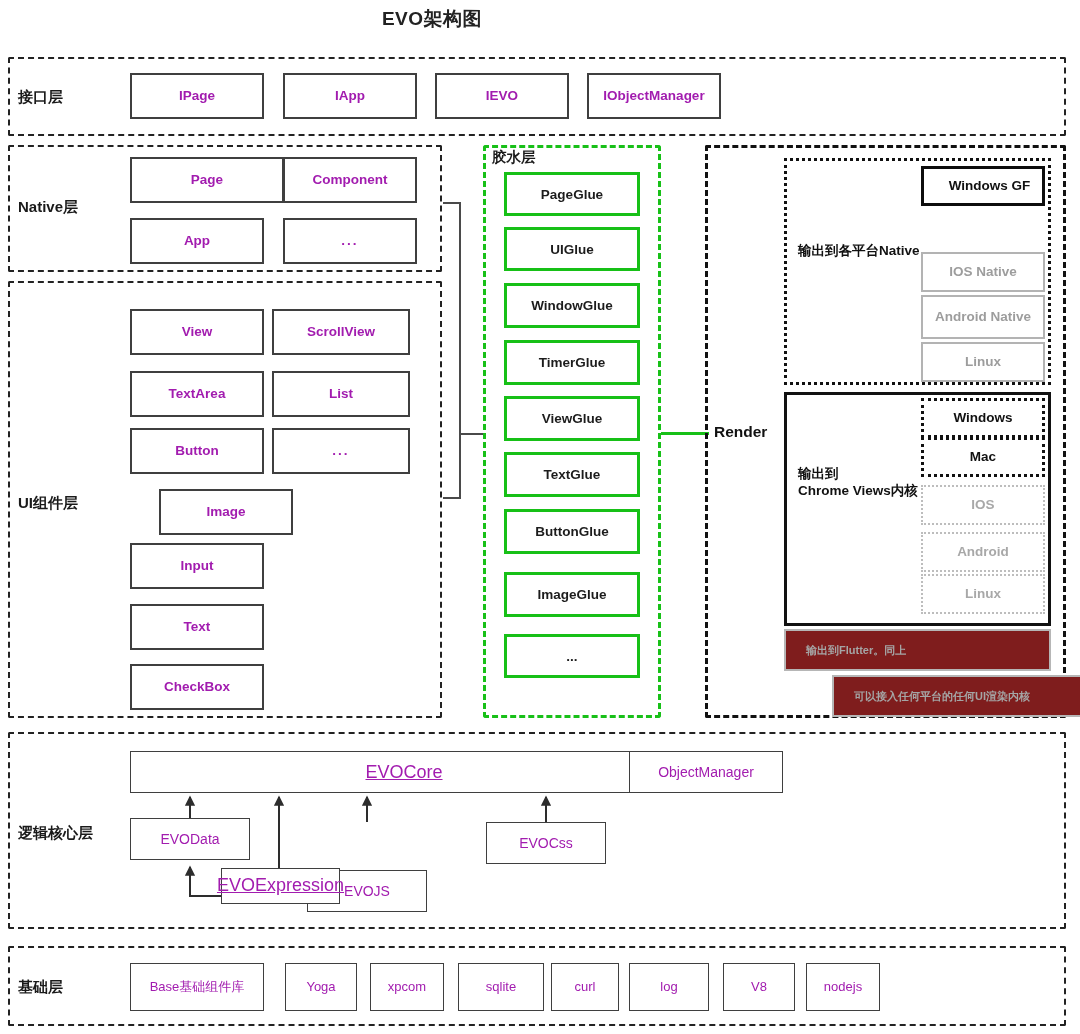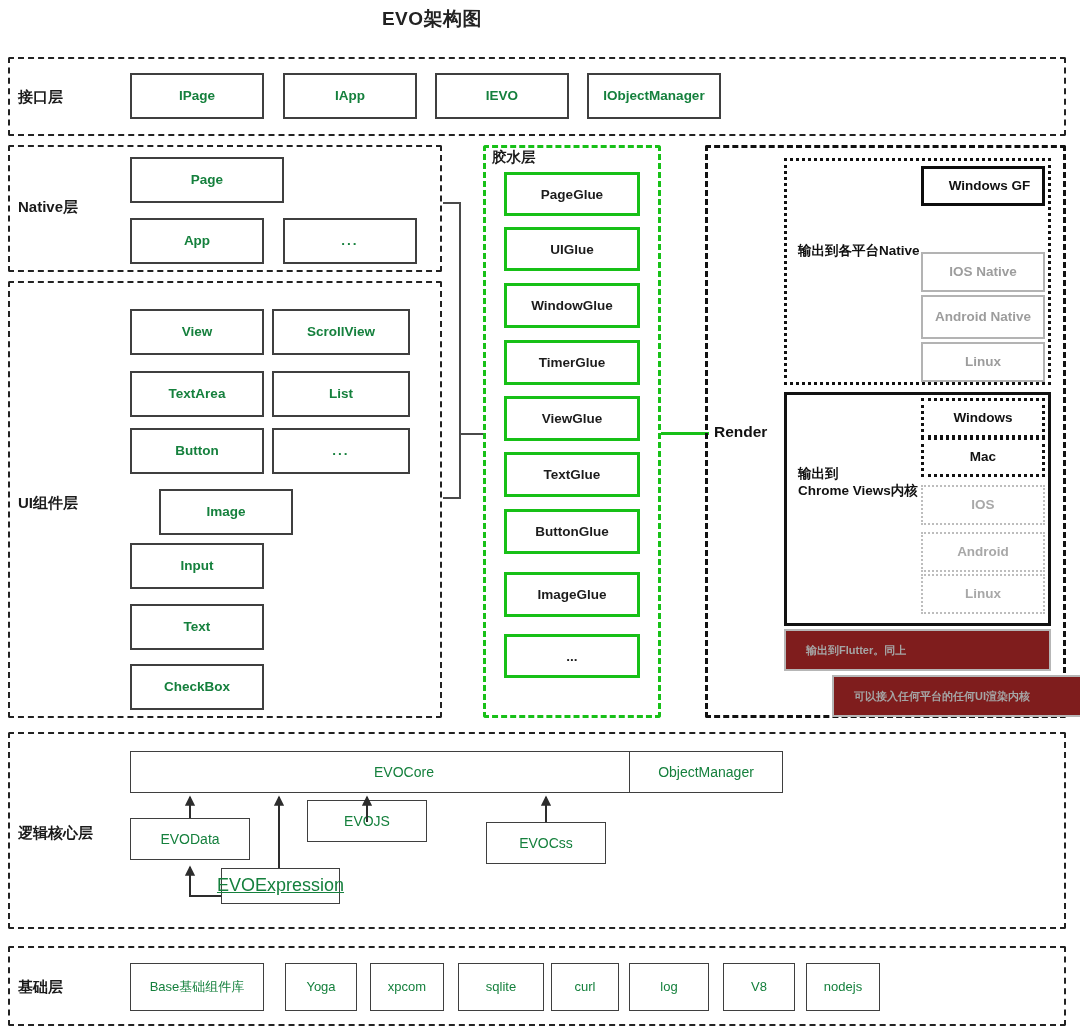--- a/index.html
+++ b/index.html
@@ -53,21 +53,21 @@
     position: absolute;
     box-sizing: border-box;
     border: 2px solid #3f3f3f;
     background: #ffffff;
     display: flex;
     align-items: center;
     justify-content: center;
     text-align: center;
     font-size: 13.5px;
     font-weight: 700;
-    color: #15803d;
+    color: #a21caf;
     line-height: 1.15;
     padding: 2px 4px;
   }
   .node.thin { border-width: 1.6px; font-weight: 400; }
   .node.ell { letter-spacing: 2px; font-weight: 700; }
 
   
   .glue-layer {
     position: absolute;
     box-sizing: border-box;
@@ -169,20 +169,21 @@
   <div class="layer" style="left:8px; top:57px; width:1058px; height:79px;"></div>
   <div class="layer-label" style="left:18px; top:88px;">接口层</div>
   <div class="node" style="left:130px; top:73px; width:134px; height:46px;">IPage</div>
   <div class="node" style="left:283px; top:73px; width:134px; height:46px;">IApp</div>
   <div class="node" style="left:435px; top:73px; width:134px; height:46px;">IEVO</div>
   <div class="node" style="left:587px; top:73px; width:134px; height:46px;">IObjectManager</div>
 
   <div class="layer" style="left:8px; top:145px; width:434px; height:127px;"></div>
   <div class="layer-label" style="left:18px; top:198px;">Native层</div>
   <div class="node" style="left:130px; top:157px; width:154px; height:46px;">Page</div>
+  <div class="node" style="left:283px; top:157px; width:134px; height:46px;">Component</div>
   <div class="node" style="left:130px; top:218px; width:134px; height:46px;">App</div>
   <div class="node ell" style="left:283px; top:218px; width:134px; height:46px;">...</div>
 
   <div class="layer" style="left:8px; top:281px; width:434px; height:437px;"></div>
   <div class="layer-label" style="left:18px; top:494px;">UI组件层</div>
 
   <div class="node" style="left:130px; top:309px; width:134px; height:46px;">View</div>
   <div class="node" style="left:272px; top:309px; width:138px; height:46px;">ScrollView</div>
   <div class="node" style="left:130px; top:371px; width:134px; height:46px;">TextArea</div>
   <div class="node" style="left:272px; top:371px; width:138px; height:46px;">List</div>
@@ -233,25 +234,25 @@
   <div class="plat dot-muted" style="left:921px; top:485px; width:124px; height:40px;">IOS</div>
   <div class="plat dot-muted" style="left:921px; top:532px; width:124px; height:40px;">Android</div>
   <div class="plat dot-muted" style="left:921px; top:574px; width:124px; height:40px;">Linux</div>
 
   <div class="greybox" style="left:784px; top:629px; width:267px; height:42px;">输出到Flutter。同上</div>
   <div class="greybox" style="left:784px; top:675px; width:267px; height:42px;margin-left:48px;">可以接入任何平台的任何UI渲染内核</div>
 
   <div class="layer" style="left:8px; top:732px; width:1058px; height:197px;"></div>
   <div class="layer-label" style="left:18px; top:824px;">逻辑核心层</div>
 
-  <div class="node thin" style="left:130px; top:751px; width:548px; height:42px; font-size:14px;">EVOCore</div>
+  <div class="node thin" style="left:130px; top:751px; width:548px; height:42px; font-size:18px;text-decoration:underline;">EVOCore</div>
   <div class="node thin" style="left:629px; top:751px; width:154px; height:42px; font-size:14px;">ObjectManager</div>
 
   <div class="node thin" style="left:130px; top:818px; width:120px; height:42px; font-size:14px;">EVOData</div>
-  <div class="node thin" style="left:307px; top:800px; width:120px; height:42px; font-size:14px;">EVOJS</div>
+  <div class="node thin" style="left:307px; top:870px; width:120px; height:42px; font-size:14px;">EVOJS</div>
   <div class="node thin" style="left:486px; top:822px; width:120px; height:42px; font-size:14px;">EVOCss</div>
   <div class="node thin" style="left:221px; top:868px; width:119px; height:36px; font-size:18px; line-height:1.2;text-decoration:underline;">EVOExpression</div>
 
   <svg class="arrows" width="1080" height="1034">
     <defs>
       <marker id="ah" viewBox="0 0 10 10" refX="8.5" refY="5" markerWidth="5.2" markerHeight="5.2" orient="auto-start-reverse">
         <path d="M 0 0 L 10 5 L 0 10 z" fill="#2d2d2d"></path>
       </marker>
     </defs>
 

